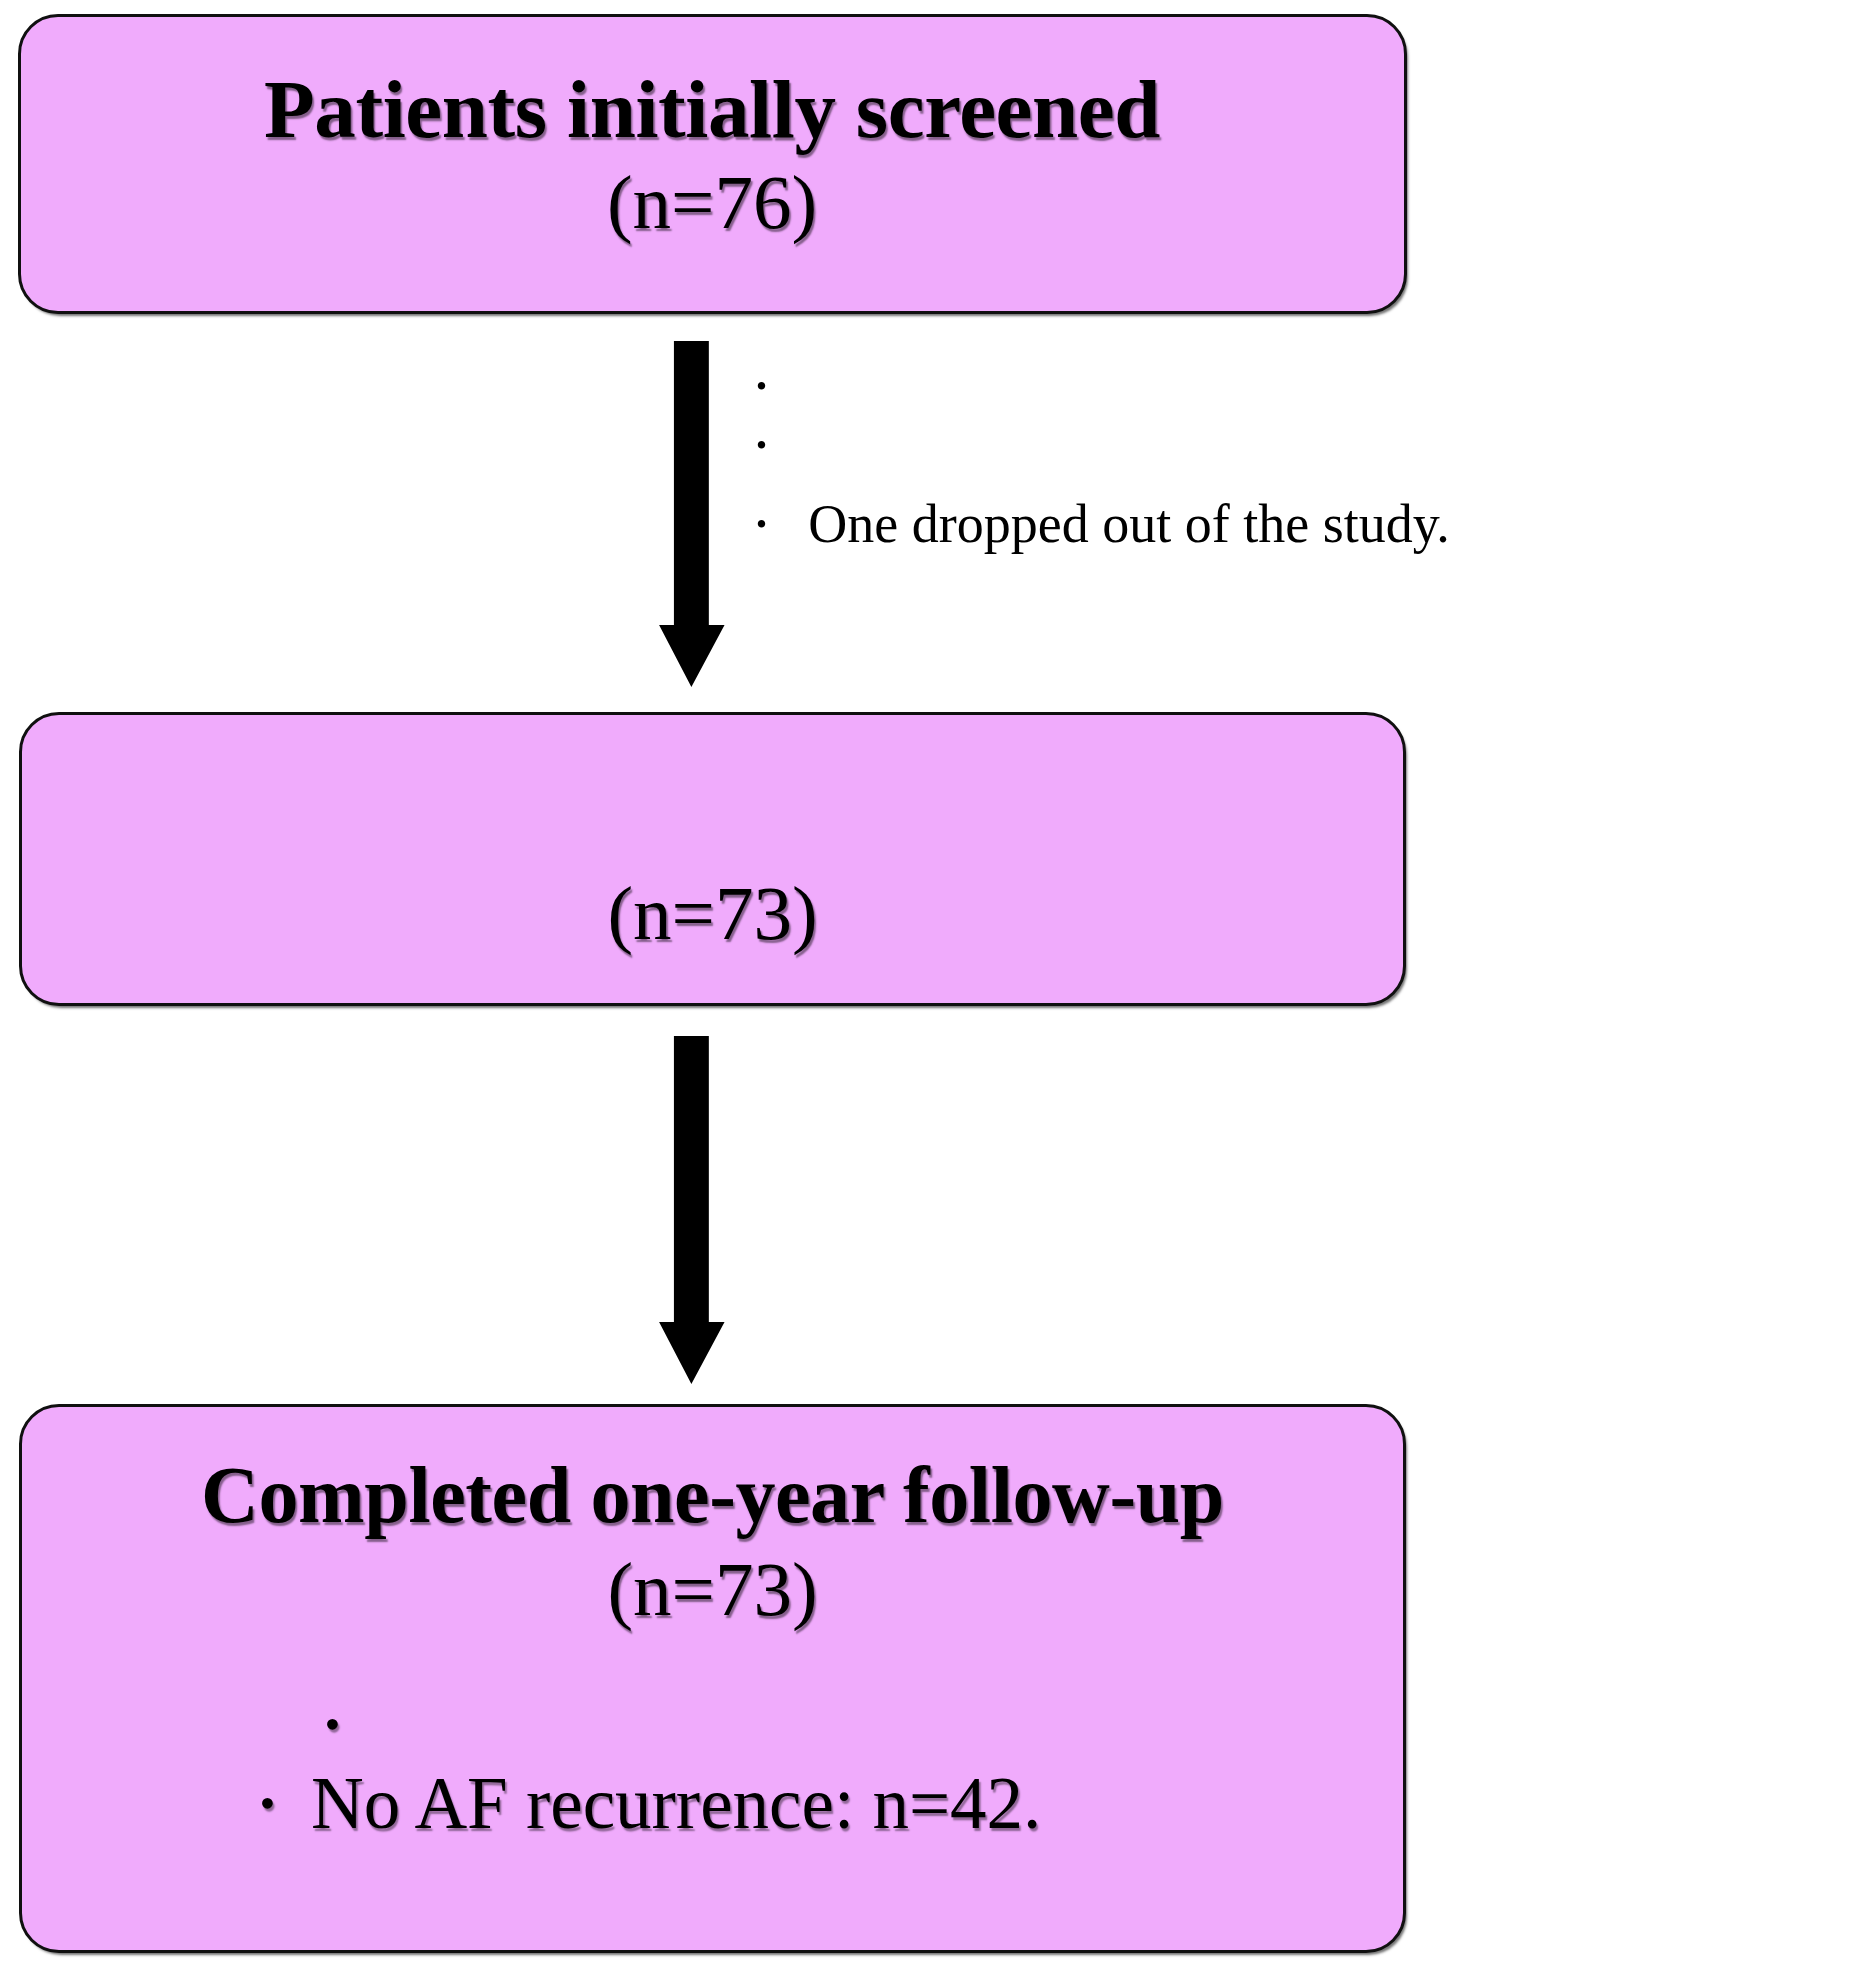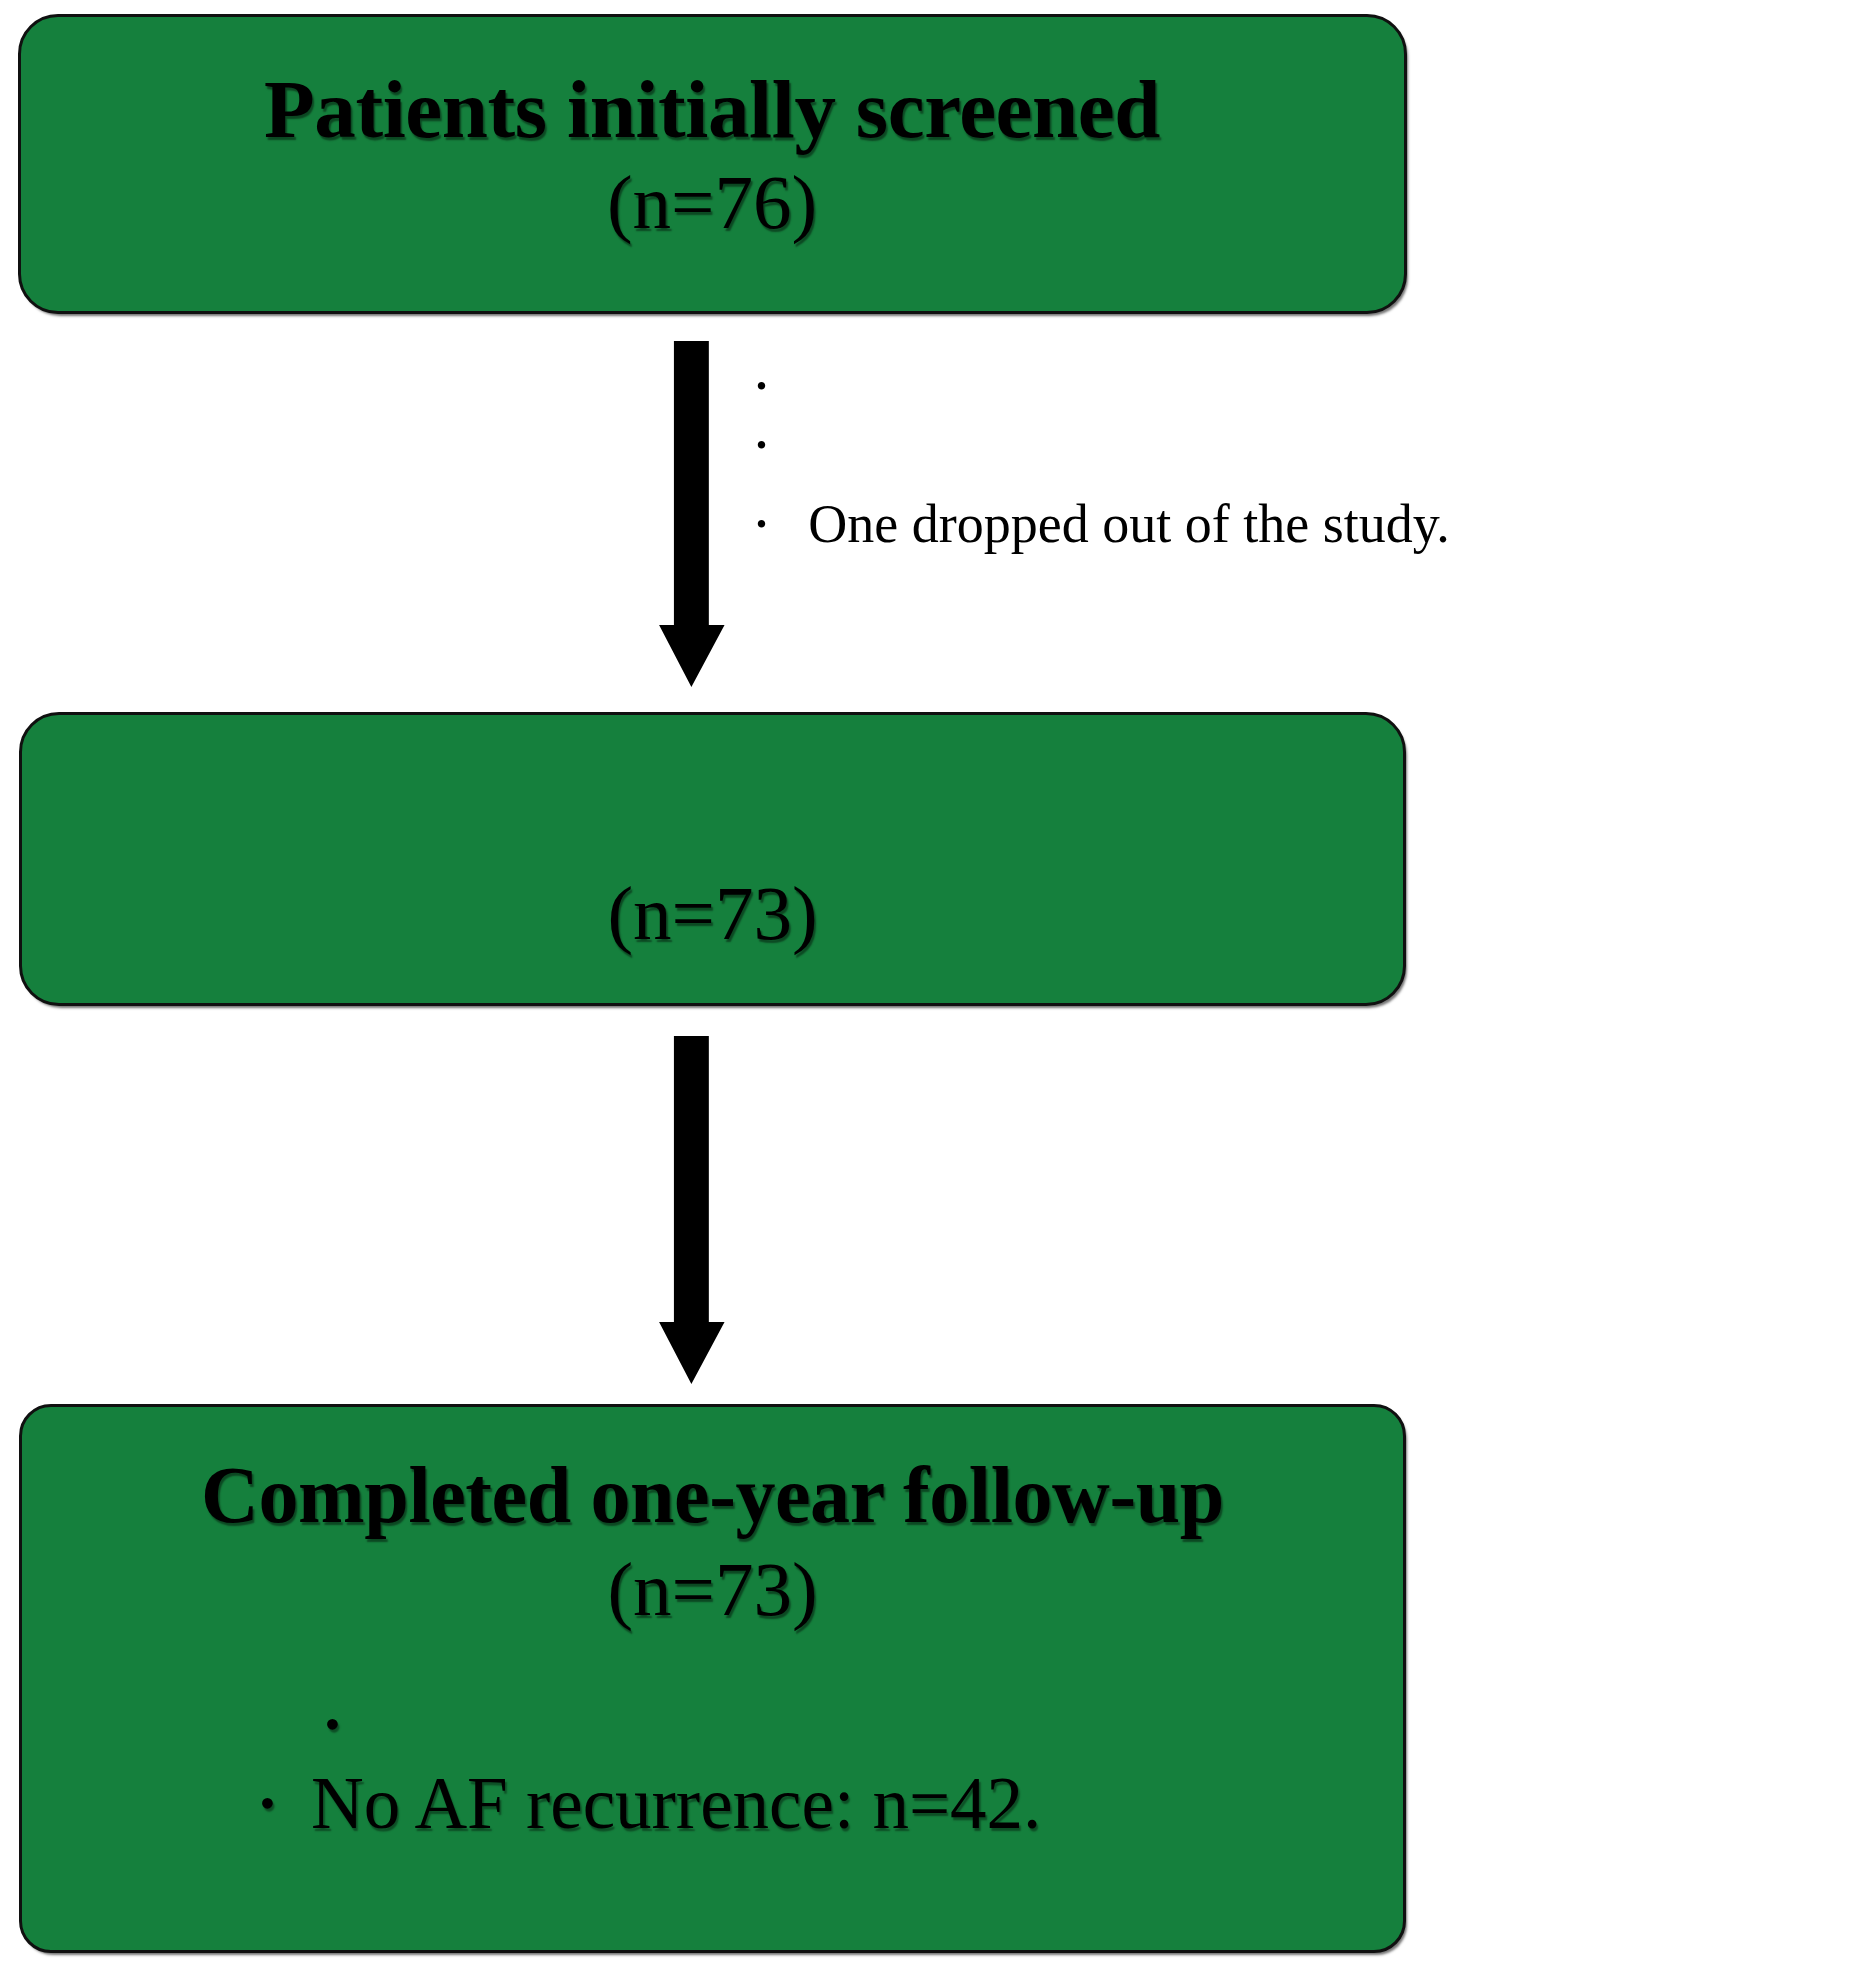--- a/index.html
+++ b/index.html
@@ -16,27 +16,27 @@
     font-family: "Liberation Serif", "DejaVu Serif", serif;
     color: #000000;
   }
 
   
   .node-box {
     position: absolute;
     box-sizing: border-box;
     border: 3.5px solid #101010;
     border-radius: 40px;
-    background: #15803d;
+    background: #f0abfc;
     box-shadow: 2.6px 3.5px 2.6px -1.7px rgba(0,0,0,0.55);
   }
 
   #box-screened  { left: 17.5px;  top: 14px;   width: 1389px; height: 300px; }
   #box-included  { left: 19px;  top: 712px;  width: 1387px; height: 294px; }
-  #box-followup  { left: 19px;  top: 1404px; width: 1387px; height: 549px; border-radius: 32px; }
+  #box-followup  { left: 19px;  top: 1404px; width: 1387px; height: 549px; }
 
   
   .box-title {
     position: absolute;
     left: 0;
     width: 100%;
     text-align: center;
     font-weight: bold;
     font-size: 83px;
     line-height: 1.0;

